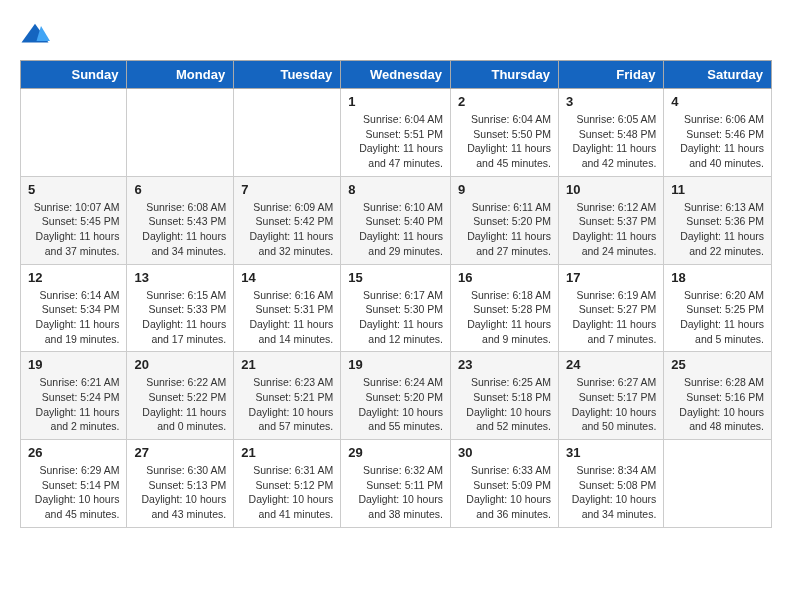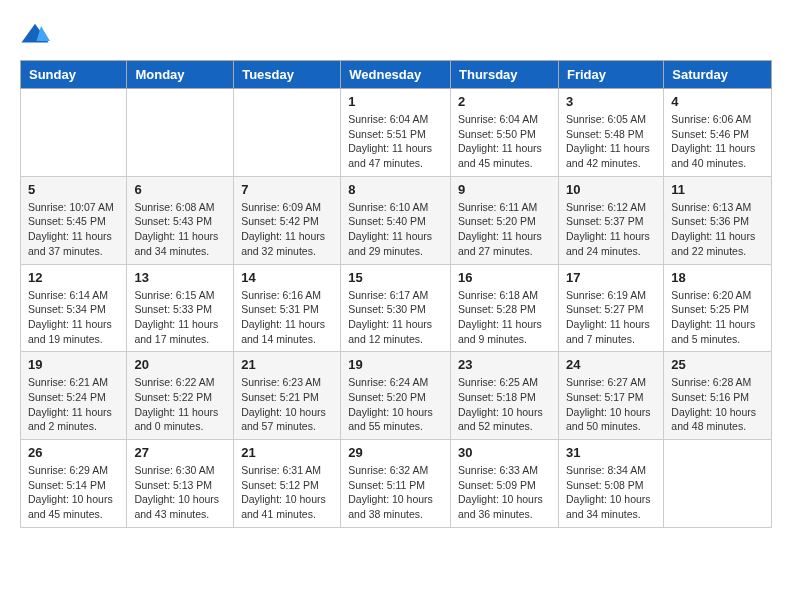--- a/index.html
+++ b/index.html
@@ -46,21 +46,21 @@
       font-size: 16px;
       color: #444;
     }
     .calendar {
       width: 100%;
       border-collapse: collapse;
     }
     .calendar th {
       background-color: #1565c0;
       color: #fff;
-      text-align: left;
+      text-align: right;
       padding: 6px 8px;
       font-size: 13px;
       border: 1px solid #aaa;
       margin-left: 10px;
     }
     .calendar td {
       vertical-align: top;
       padding: 5px 7px;
       border: 1px solid #ccc;
       width: 113px;
@@ -75,20 +75,21 @@
     .day-number {
       font-size: 13px;
       font-weight: bold;
       margin-bottom: 3px;
       color: #222;
     }
     .day-info {
       font-size: 10.5px;
       color: #333;
       line-height: 1.4;
+      text-align: right;
     }
     .empty { background: #fff !important; }
   </style>
 </head>
 <body>
 
 <div class="header">
   <div class="logo">
     <svg class="logo-icon" viewBox="0 0 40 40">
       <rect x="0" y="0" width="40" height="40" fill="white"></rect>

